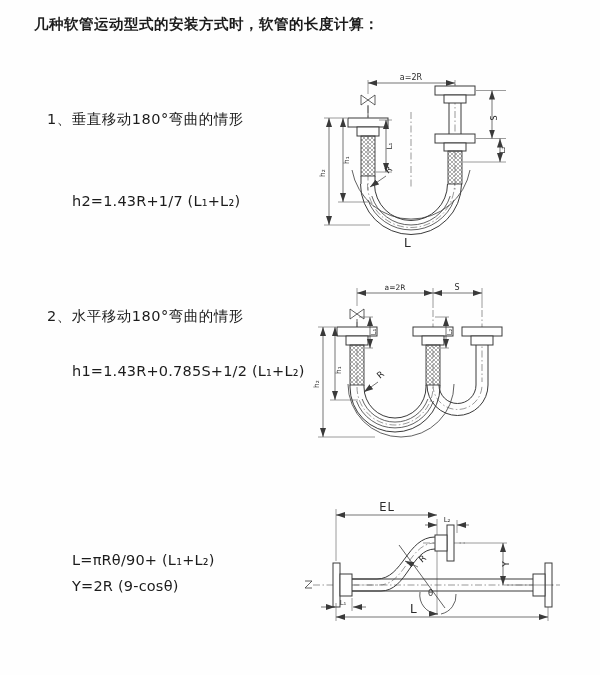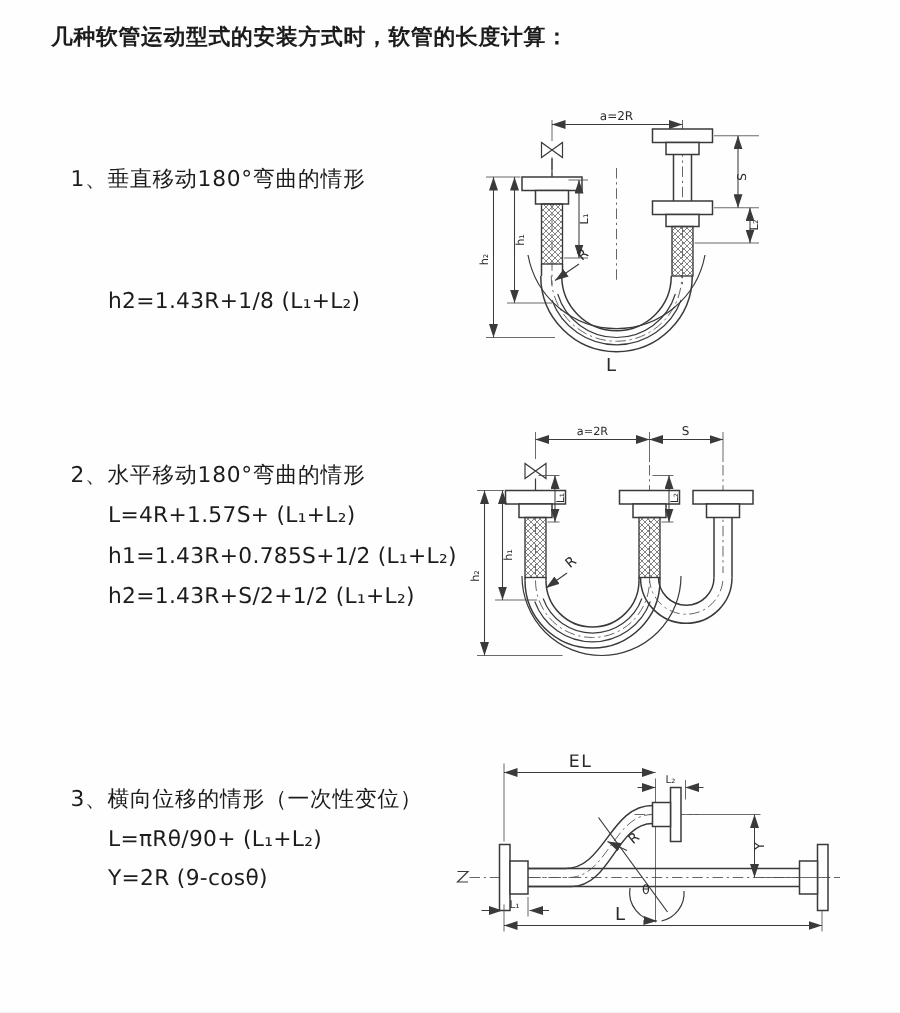--- a/index.html
+++ b/index.html
@@ -18,28 +18,25 @@
   .fl{stroke:#3a3a3a;stroke-width:1;fill:#fefefe;}          
 </style>
 </head>
 <body>
 
 <div class="page">
 
   <div class="title">几种软管运动型式的安装方式时，软管的长度计算：</div>
 
   <div class="heading" style="top:110px">1、垂直移动180°弯曲的情形</div>
-  <div class="formula" style="top:193px">h2=1.43R+1/8 (L₁+L₂)</div>
+  <div class="formula" style="top:193px">h2=1.43R+1/7 (L₁+L₂)</div>
 
   <div class="heading" style="top:307px">2、水平移动180°弯曲的情形</div>
-  <div class="formula" style="top:336px">L=4R+1.57S+ (L₁+L₂)</div>
   <div class="formula" style="top:363px">h1=1.43R+0.785S+1/2 (L₁+L₂)</div>
-  <div class="formula" style="top:390px">h2=1.43R+S/2+1/2 (L₁+L₂)</div>
-
-  <div class="heading" style="top:523px">3、横向位移的情形（一次性变位）</div>
+
   <div class="formula" style="top:552px">L=πRθ/90+ (L₁+L₂)</div>
   <div class="formula" style="top:578px">Y=2R (9-cosθ)</div>
 
   <svg style="left:300px;top:70px" width="295" height="200" viewBox="0 0 295 200">
     <defs>
       <marker id="m1e" markerWidth="9" markerHeight="6" refX="9" refY="3" orient="auto" markerUnits="userSpaceOnUse">
           <path d="M0,0 L9,3 L0,6 Z" fill="#3a3a3a"></path>
         </marker>
       <marker id="m1s" markerWidth="9" markerHeight="6" refX="0" refY="3" orient="auto" markerUnits="userSpaceOnUse">
           <path d="M9,0 L0,3 L9,6 Z" fill="#3a3a3a"></path>

